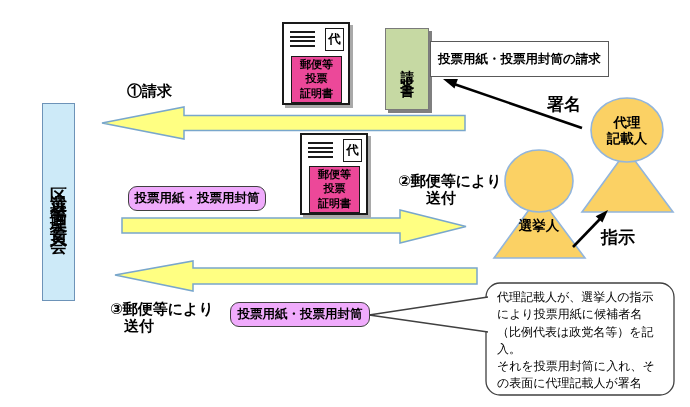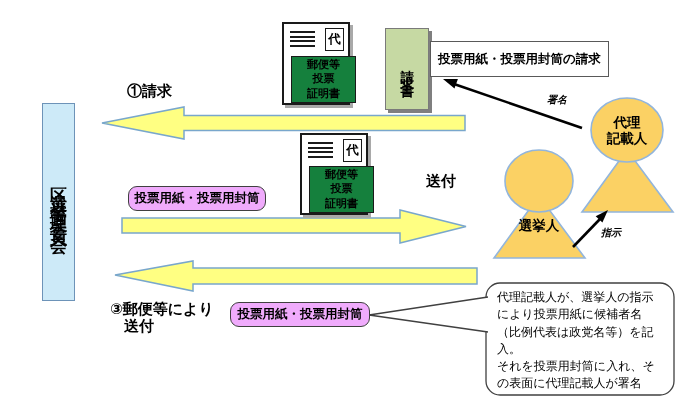--- a/index.html
+++ b/index.html
@@ -35,22 +35,22 @@
   .env1 { left:282px; top:22px; height:83px; }
   .env2 { left:300px; top:133px; height:82px; }
   .env-lines { position:absolute; left:6px; top:7px; width:25px; }
   .env-lines div { height:2px; background:#1a1a1a; margin-bottom:2.5px; }
   .env-stamp {
     position:absolute; right:4px; top:4px; width:19px; height:23px;
     border:1.5px solid #1a1a1a; display:flex; align-items:center; justify-content:center;
     font-size:12.5px; font-weight:bold; box-sizing:border-box;
   }
   .env-label {
-    position:absolute; left:7px; bottom:0px; width:65px;
-    border:1.5px solid #1a1a1a; background:#15803d; box-sizing:border-box;
+    position:absolute; left:7px; bottom:0px; width:51px;
+    border:1.5px solid #1a1a1a; background:#ec4899; box-sizing:border-box;
     font-size:11px; line-height:1.3; font-weight:600; text-align:center; white-space:pre-line;
     padding:1px 0;
   }
 
   .request-form {
     left:385px; top:28px; width:44px; height:82px;
     background:var(--request-form-fill,#c6d9a3); border:1px solid #7a7a7a;
     box-shadow:3px 3px 0 #7f7f7f;
     display:flex; align-items:center; justify-content:center;
     writing-mode:vertical-rl; text-orientation:upright;
@@ -70,21 +70,21 @@
   .ballot-mid { left:128px; top:186px; width:138px; height:25px; }
   .ballot-bottom { left:230px; top:302px; width:140px; height:25px; }
 
   .step-label { font-size:15px; font-weight:bold; line-height:1.15; white-space:nowrap; }
   .step1 { left:127px; top:83px;font-family:Liberation Serif, serif; }
   .step2 { left:398px; top:173px; }
   .step3 { left:110px; top:301px; }
   .step2 .line2 { padding-left:28px; }
   .step3 .line2 { padding-left:14px; }
 
-  .small-note { font-size:10px; font-weight:bold; white-space:nowrap;font-style:italic; }
+  .small-note { font-size:17px; font-weight:bold; white-space:nowrap; }
   .sig-label { left:547px; top:93px; }
   .inst-label { left:601px; top:226px; }
 
   .person-name { font-size:13.5px; font-weight:bold; text-align:center; line-height:1.15; white-space:pre-line; }
   .elector-name { left:504px; top:174px; width:70px;margin-top:44px; }
   .proxy-name { left:592px; top:115px; width:70px; }
 
   .callout-text {
     left:497px; top:289px; width:172px;
     font-size:12px; line-height:1.44; white-space:pre-line;
@@ -145,20 +145,21 @@
 証明書</div>
   </div>
 
   <div class="abs request-form">請求書</div>
 
   <div class="abs plain-label-box">投票用紙・投票用封筒の請求</div>
 
   <div class="abs step-label step1">①請求</div>
 
   <div class="abs step-label step2">
+    <div class="line1">②郵便等により</div>
     <div class="line2">送付</div>
   </div>
 
   <div class="abs step-label step3">
     <div class="line1">③郵便等により</div>
     <div class="line2">送付</div>
   </div>
 
   <div class="abs round-label-box ballot-mid">投票用紙・投票用封筒</div>
   <div class="abs round-label-box ballot-bottom">投票用紙・投票用封筒</div>

